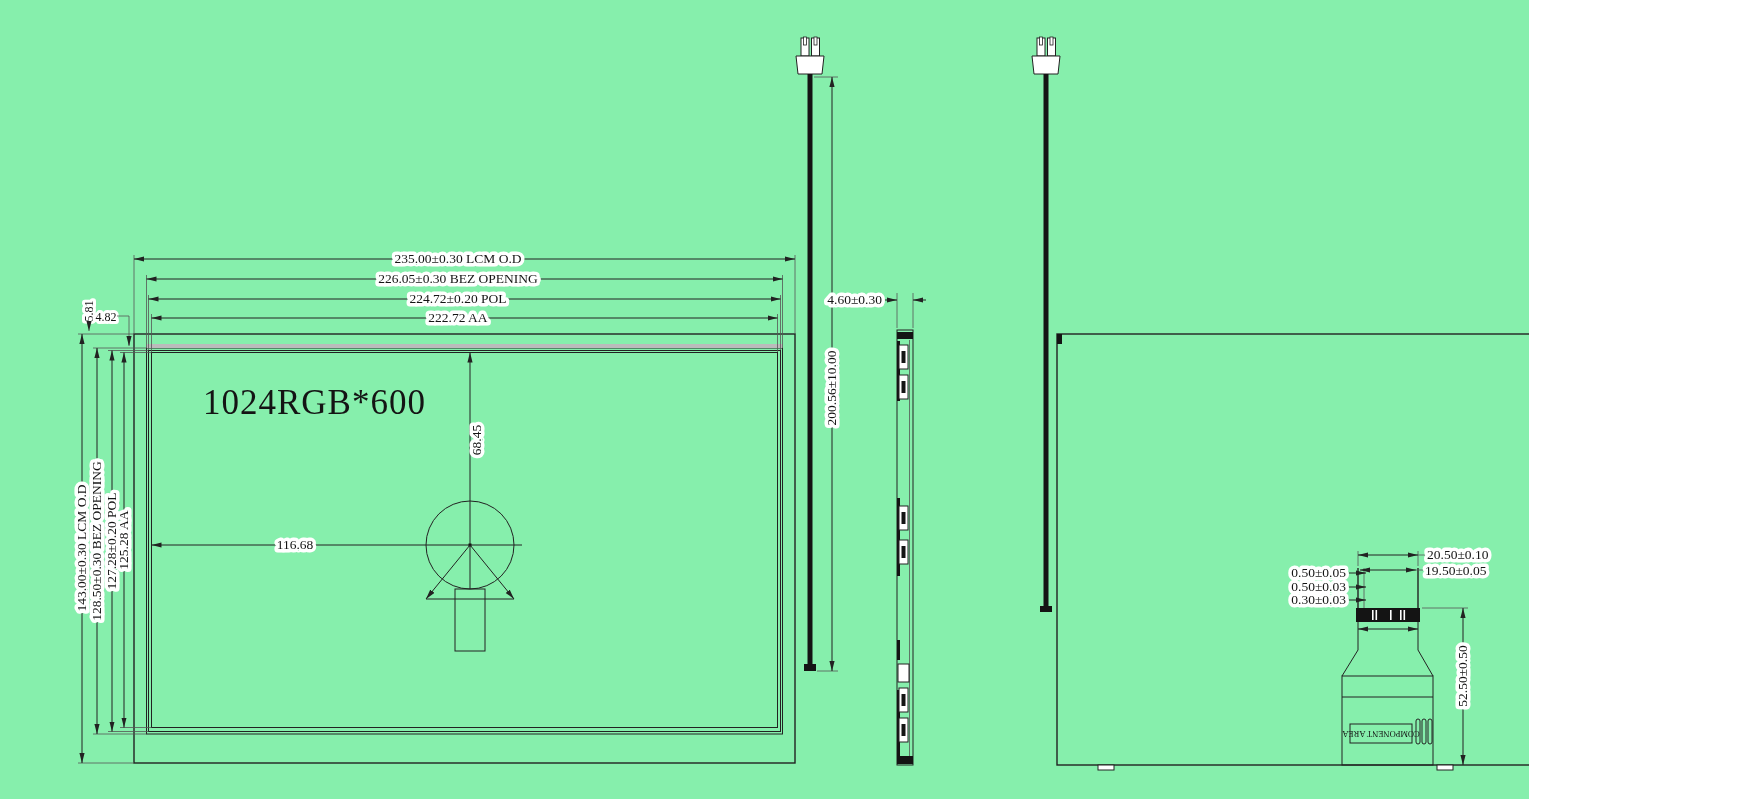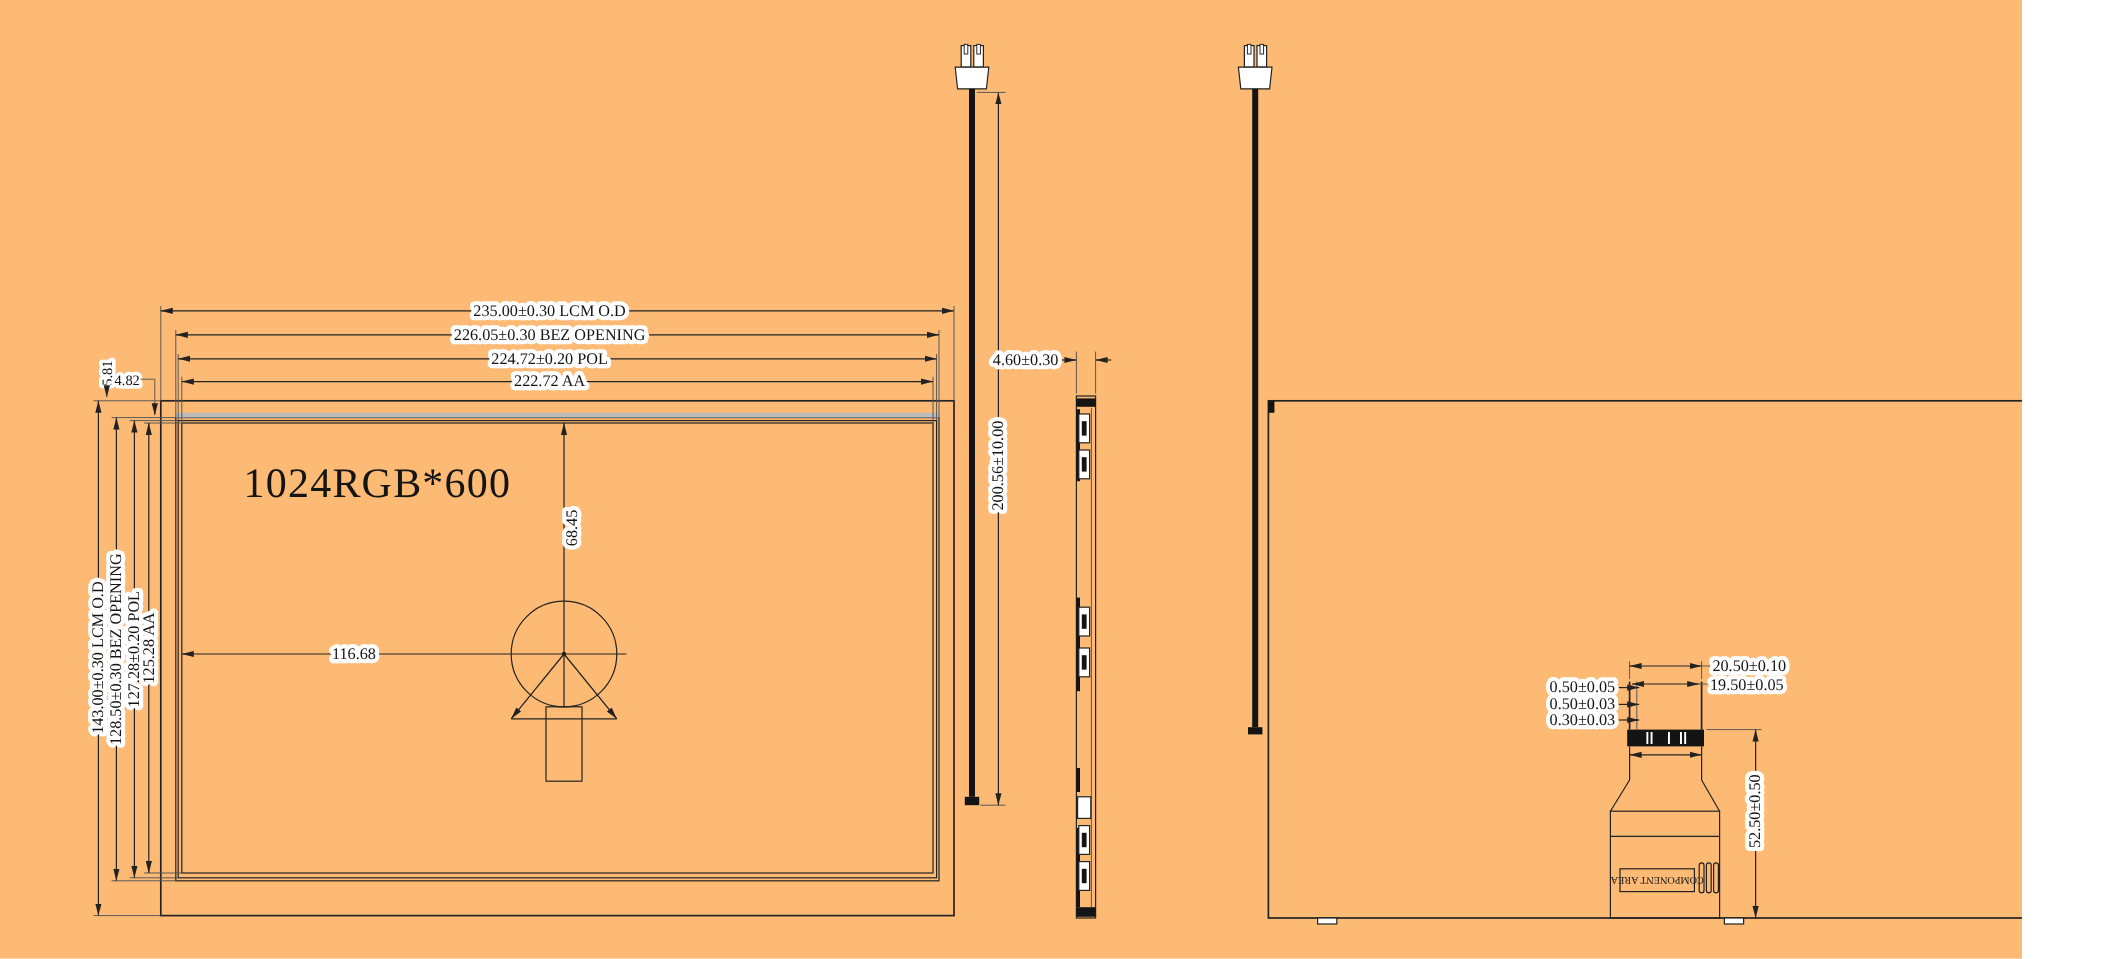--- a/index.html
+++ b/index.html
@@ -1,16 +1,16 @@
 <!DOCTYPE html>
 <html><head>
 <meta charset="utf-8">
 <style>
   html,body{margin:0;padding:0;background:#ffffff;}
-  .stage{position:relative;width:1685px;height:799px;background:#fdba74;overflow:hidden;}
+  .stage{position:relative;width:1529px;height:799px;background:#86efac;overflow:hidden;}
   svg{display:block;}
   .ln{stroke:#222;stroke-width:1;fill:none;}
   .ln2{stroke:#222;stroke-width:1.4;fill:none;}
   .thin{stroke:#555;stroke-width:0.8;fill:none;}
   .blk{fill:#141414;stroke:none;}
   .wht{fill:#ffffff;stroke:#222;stroke-width:1;}
   text{font-family:"Liberation Serif","DejaVu Serif",serif;fill:#141414;}
   .dim{font-size:13.5px;paint-order:stroke;stroke:#fff;stroke-width:7px;stroke-linejoin:round;}
   .dimsm{font-size:12px;paint-order:stroke;stroke:#fff;stroke-width:6px;stroke-linejoin:round;}
   .big{font-size:35px;letter-spacing:1px;}

